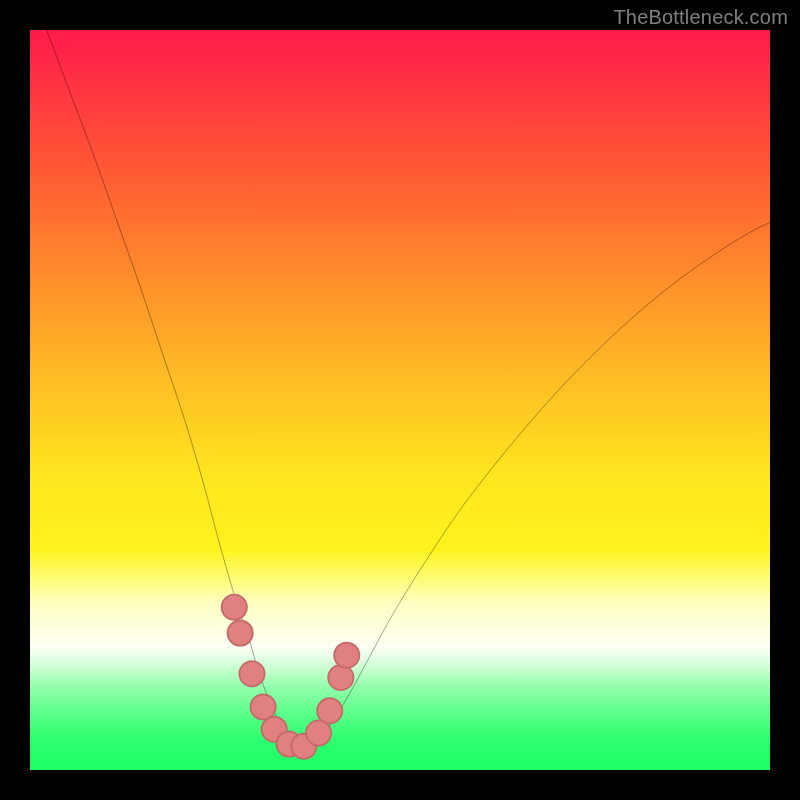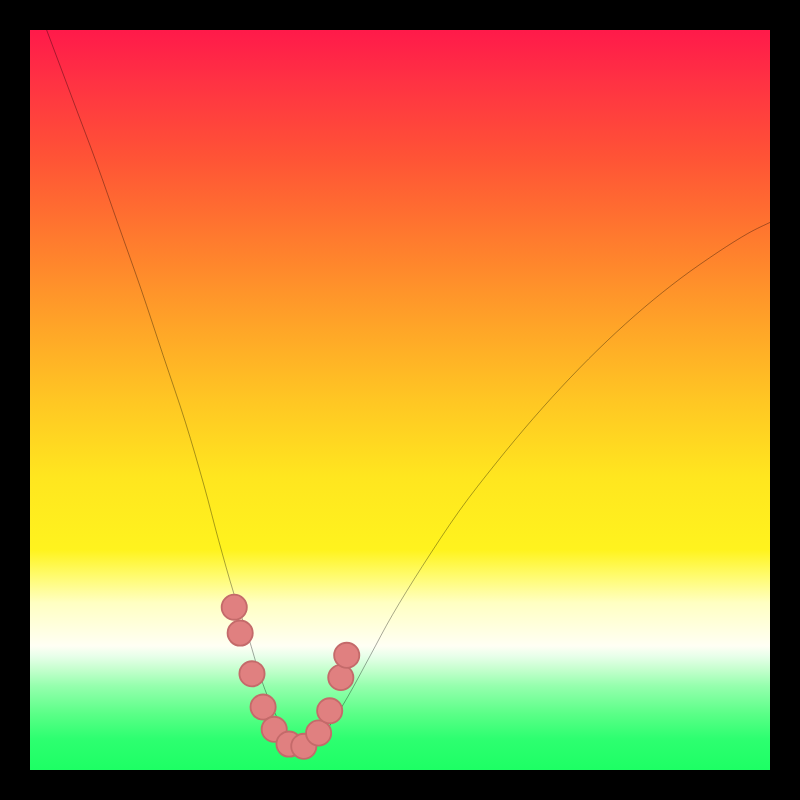--- a/index.html
+++ b/index.html
@@ -103,13 +103,14 @@
           <circle cx="35" cy="96.5" r="1.7" fill="#e08080" stroke="#c46a6a" stroke-width="0.25"></circle>
           <circle cx="37" cy="96.8" r="1.7" fill="#e08080" stroke="#c46a6a" stroke-width="0.25"></circle>
           <circle cx="39" cy="95" r="1.7" fill="#e08080" stroke="#c46a6a" stroke-width="0.25"></circle>
           <circle cx="40.5" cy="92" r="1.7" fill="#e08080" stroke="#c46a6a" stroke-width="0.25"></circle>
           <circle cx="42" cy="87.5" r="1.7" fill="#e08080" stroke="#c46a6a" stroke-width="0.25"></circle>
           <circle cx="42.8" cy="84.5" r="1.7" fill="#e08080" stroke="#c46a6a" stroke-width="0.25"></circle>
         </g>
     </svg>
   </div>
 
+  <div class="watermark">TheBottleneck.com</div>
 </div>
 
 </body></html>

